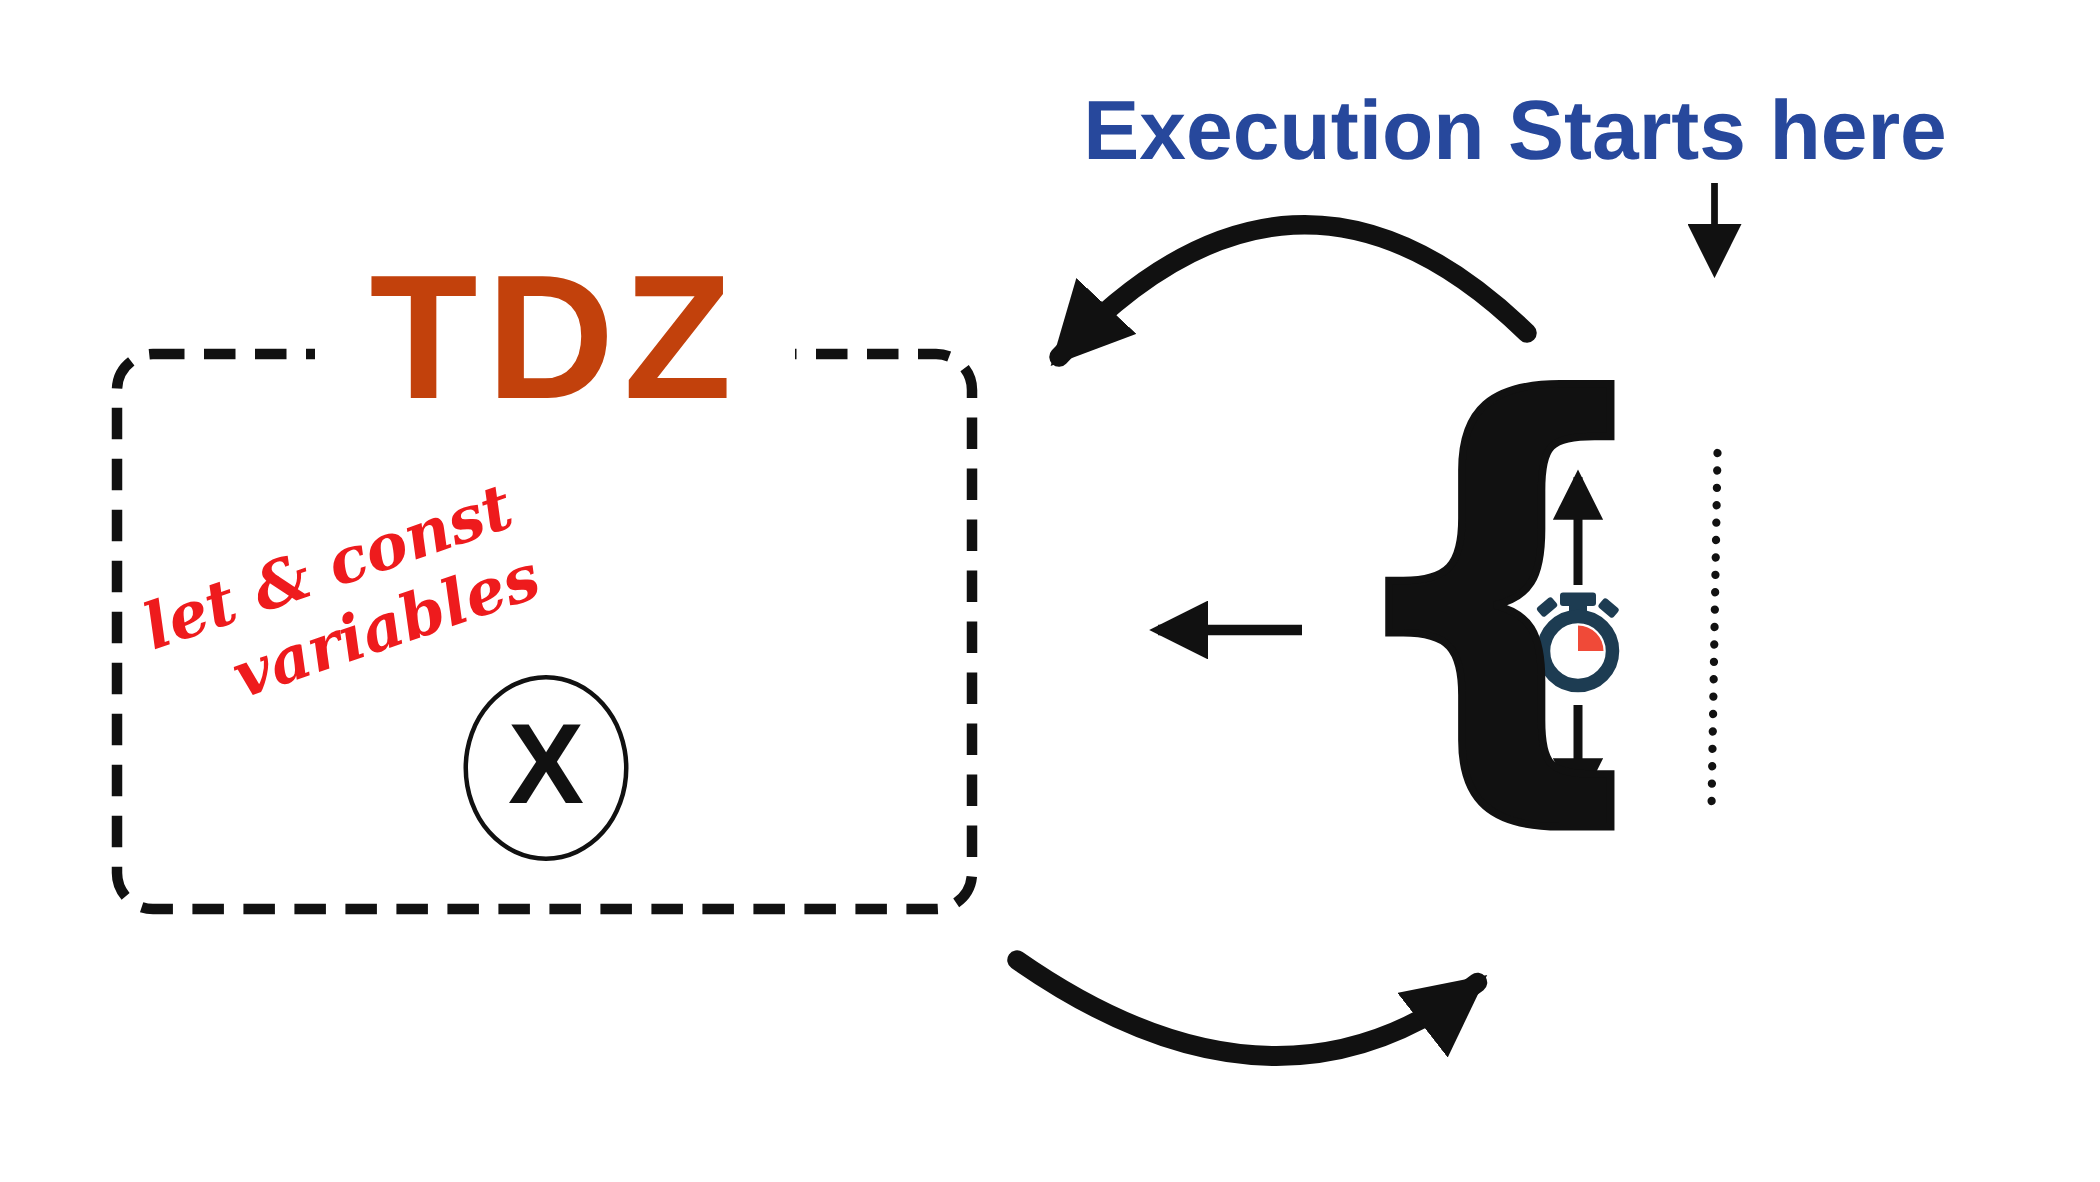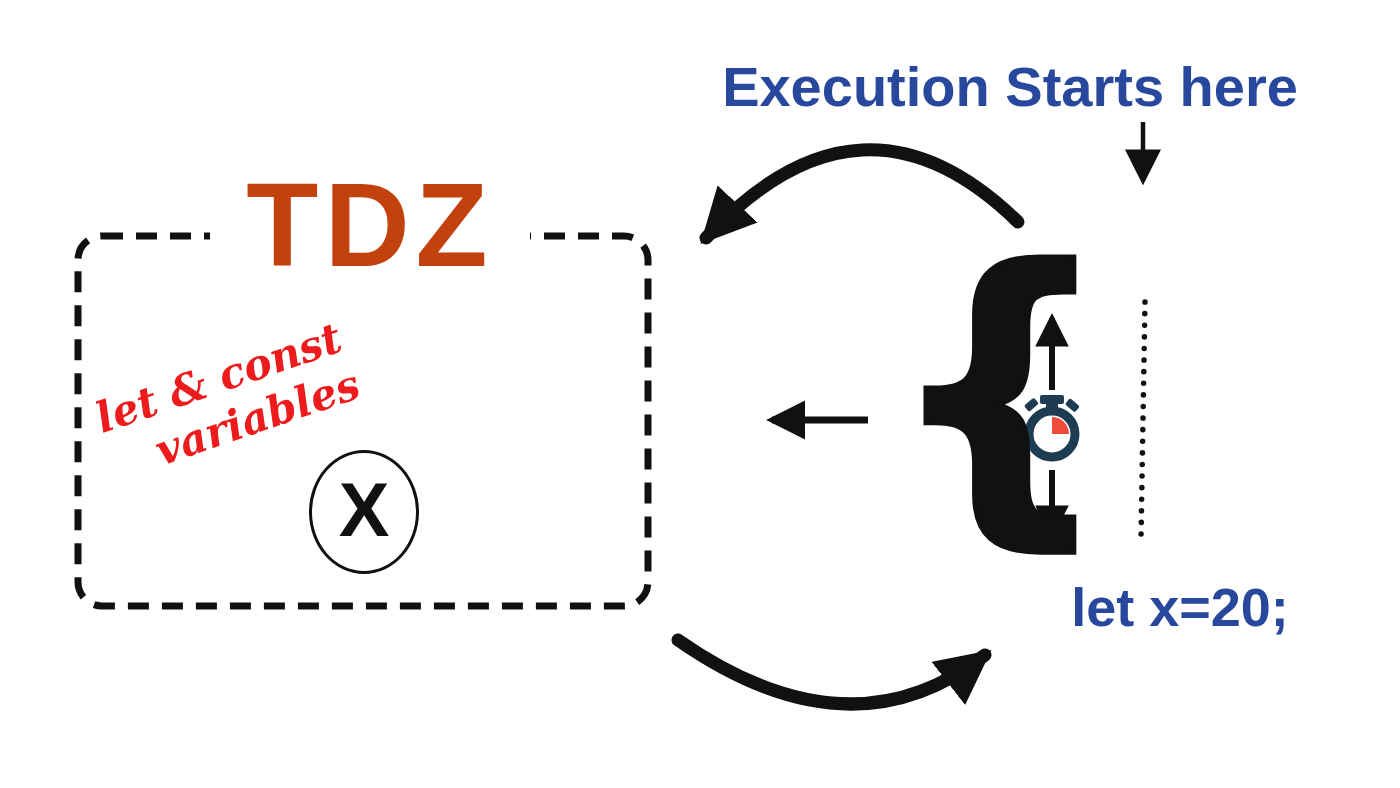--- a/index.html
+++ b/index.html
@@ -120,21 +120,20 @@
       <rect x="1025" y="401" width="13" height="8" rx="2" fill="#1d3c52" transform="rotate(-40 1031 405)"></rect>
       <rect x="1066" y="401" width="13" height="8" rx="2" fill="#1d3c52" transform="rotate(40 1072 405)"></rect>
       <circle cx="1052" cy="434" r="23" fill="#ffffff" stroke="#1d3c52" stroke-width="9"></circle>
       <path d="M 1052 434 L 1052 417 A 17 17 0 0 1 1069 434 Z" fill="#f04a38"></path>
     </g>
   </svg>
 
   <div class="blue-label exec-label">Execution Starts here</div>
 
 
-  <div class="blue-label let-stmt">let x=20;</div>
 
   <div class="tdz-title">TDZ</div>
 
   <div class="tdz-subtitle">
     <span class="line1">let &amp; const</span>
     <span class="line2">variables</span>
   </div>
 
   <div class="var-circle">
     <span class="x">X</span>

